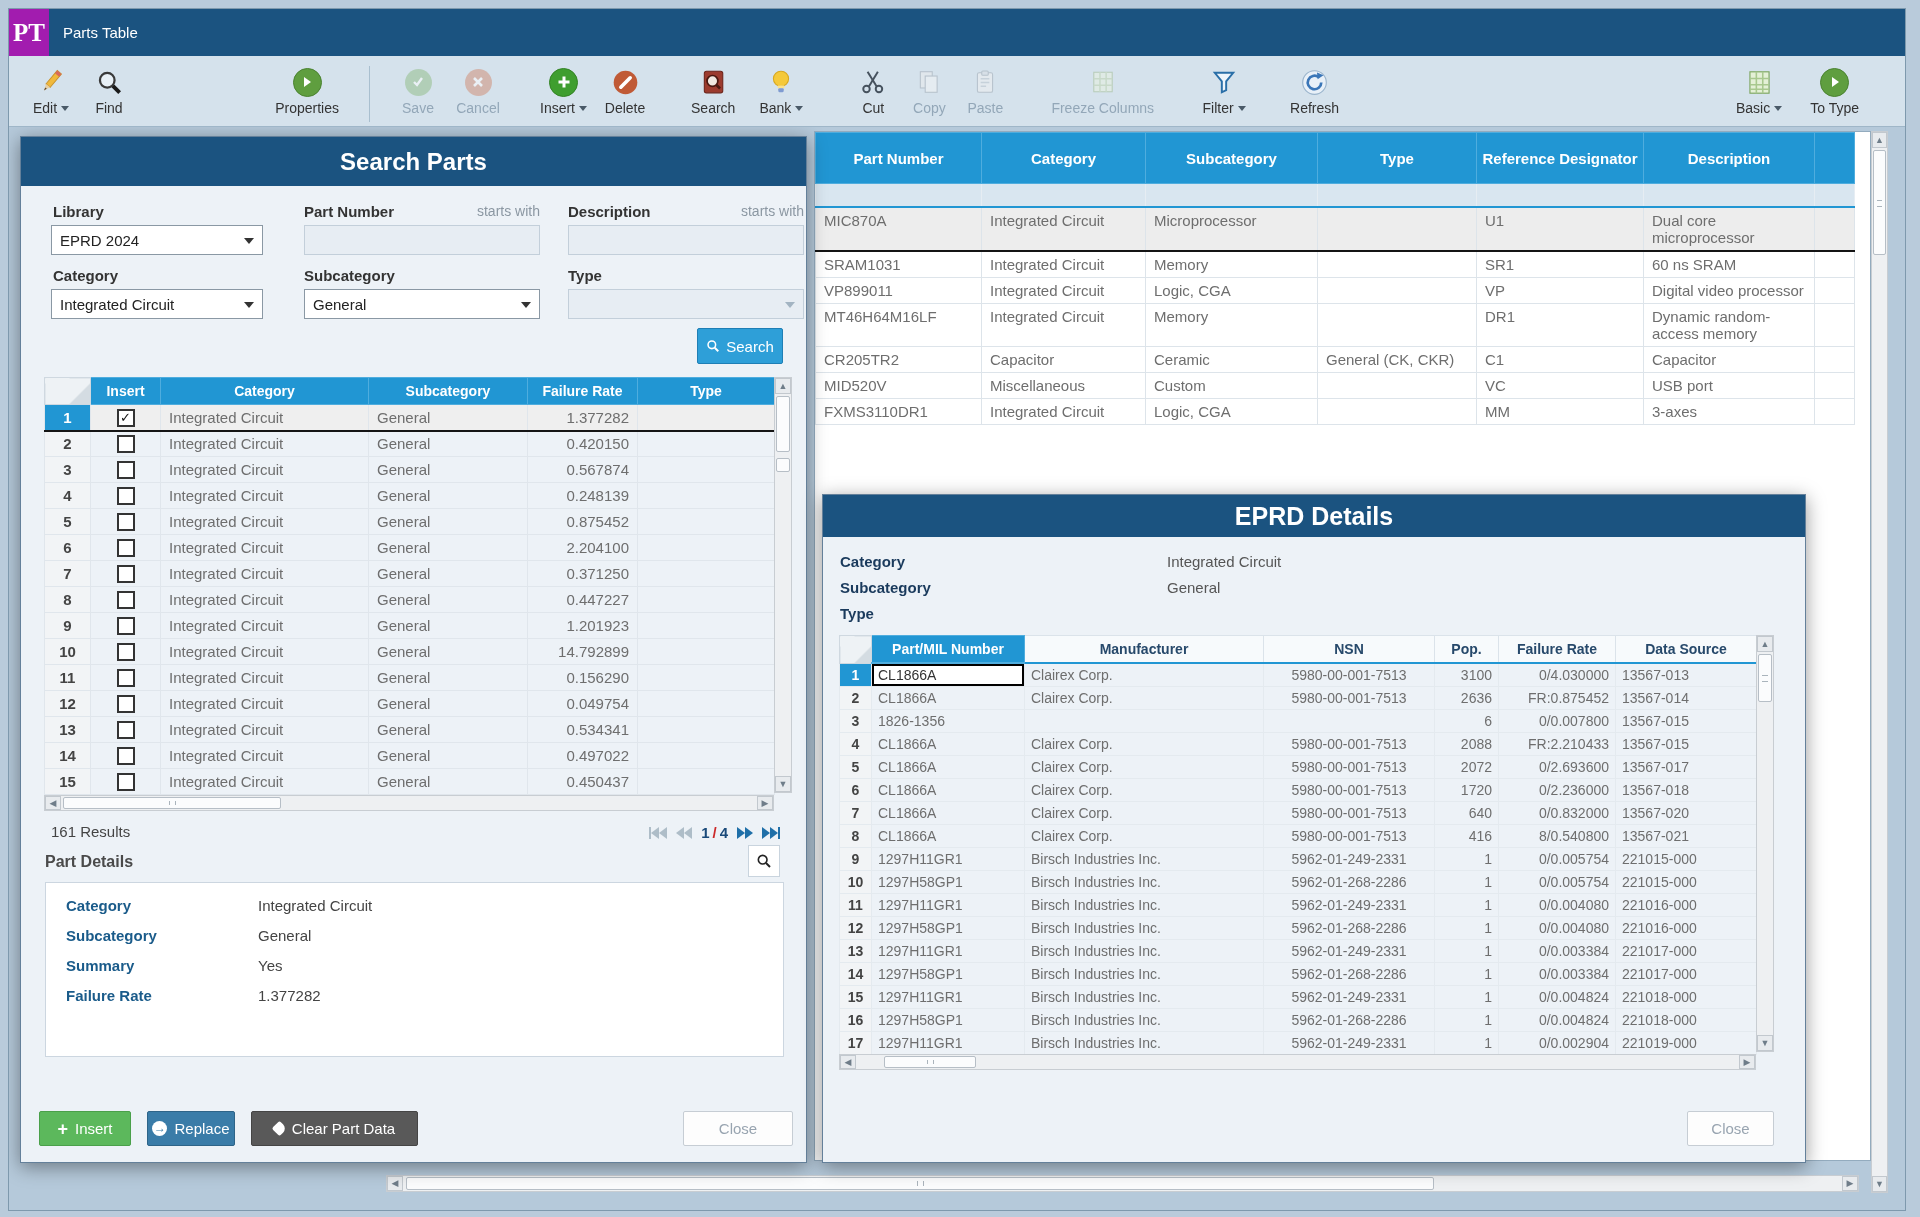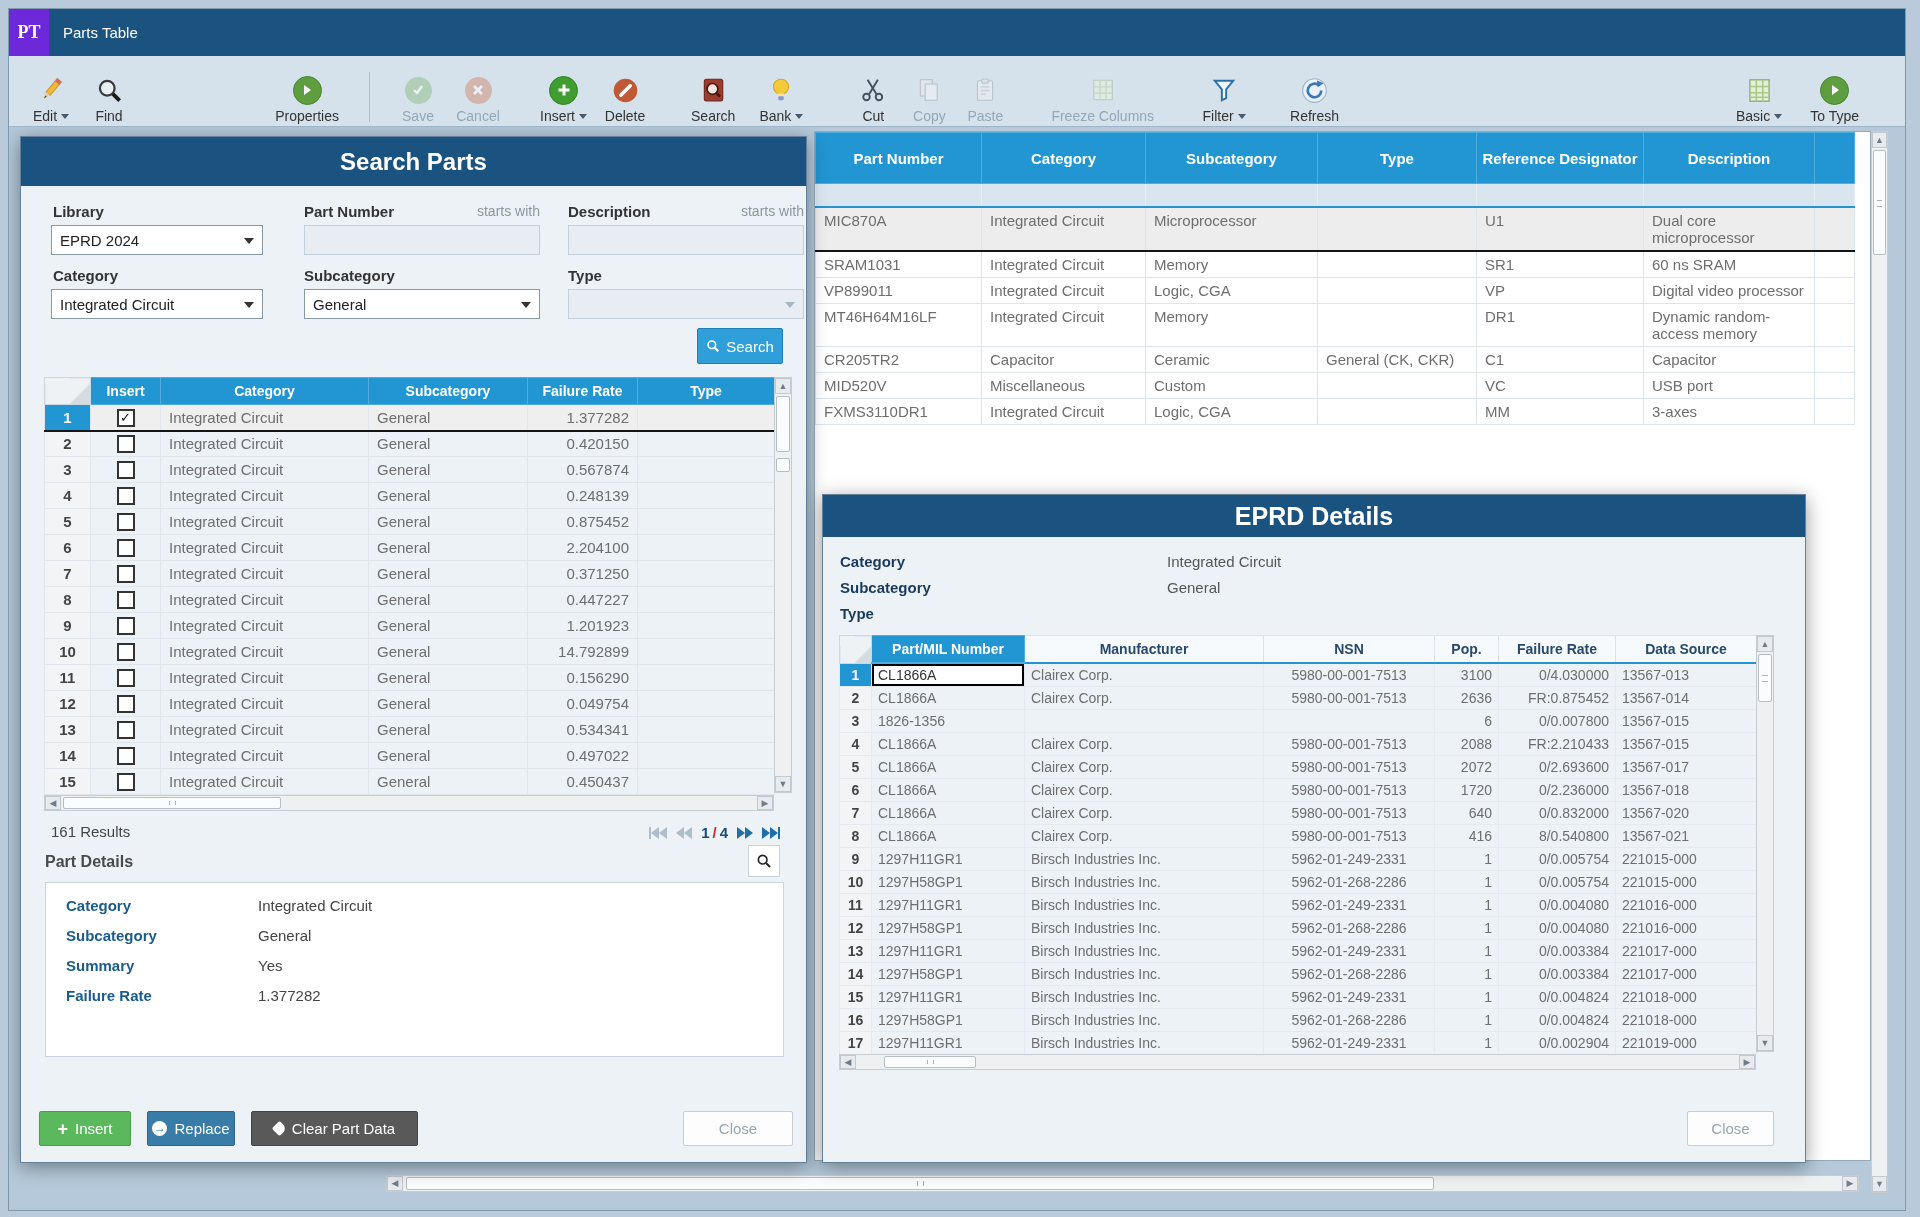--- a/index.html
+++ b/index.html
@@ -1,25 +1,25 @@
 <!DOCTYPE html>
 <html><head>
 <meta charset="utf-8">
 <style>
   html,body{margin:0;padding:0}
   body{width:1920px;height:1217px;background:#b9cbdb;font-family:"Liberation Sans",sans-serif;overflow:hidden;position:relative}
   .app{position:absolute;left:8px;top:8px;width:1896px;height:1201px;border:1px solid #7e99ad;background:#b5c9da;overflow:hidden}
 
   
   .titlebar{position:absolute;left:0;top:0;right:0;height:47px;background:#1b5380;display:flex;align-items:center}
-  .logo{width:40px;height:47px;background:#6d28d9;color:#fff;font-family:"Liberation Serif",serif;font-weight:bold;font-size:18px;display:flex;align-items:center;justify-content:center}
+  .logo{width:40px;height:47px;background:#a21caf;color:#fff;font-family:"Liberation Serif",serif;font-weight:bold;font-size:25px;display:flex;align-items:center;justify-content:center}
   .wtitle{color:#fff;font-size:15px;margin-left:14px}
 
   
-  .toolbar{position:absolute;left:0;top:47px;right:0;height:71px;background:#d5e2ec;border-bottom:1px solid #9fb6c8;display:flex;align-items:center;padding-top:16px;box-sizing:border-box}
+  .toolbar{position:absolute;left:0;top:47px;right:0;height:71px;background:#d5e2ec;border-bottom:1px solid #9fb6c8;display:flex;align-items:flex-start;padding-top:10px;box-sizing:border-box}
   .tb-group{display:flex;align-items:flex-start}
   .g1{width:352px;padding-left:20px;box-sizing:border-box}
   .g1 .spacer{flex:1}
   .tb-sep{width:1px;background:#a9bfcf;align-self:stretch;margin:0 8px 4px 8px}
   .tb-item{display:flex;flex-direction:column;align-items:center;min-width:44px;cursor:pointer}
   .tb-ico{height:32px;display:flex;align-items:center;justify-content:center}
   .tb-label{font-size:14px;color:#333;margin-top:2px;display:flex;align-items:center;white-space:nowrap}
   .tb-item.disabled .tb-ico{opacity:.5}
   .tb-item.disabled .tb-label{color:#93a7b8}
   .dd{width:0;height:0;border-left:4px solid transparent;border-right:4px solid transparent;border-top:5px solid #4a5a68;margin-left:4px}

